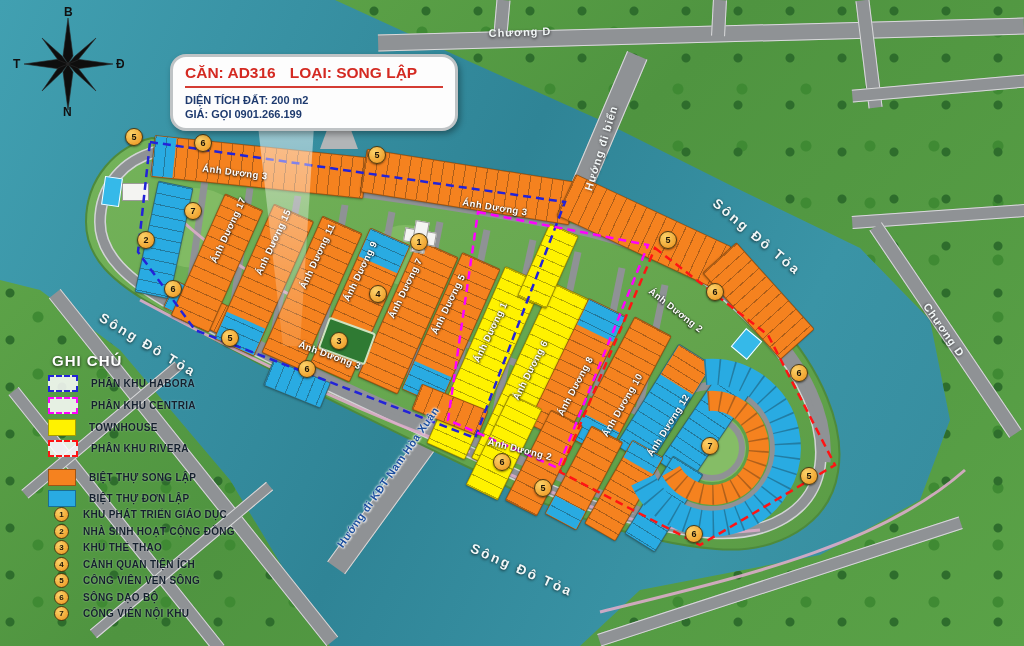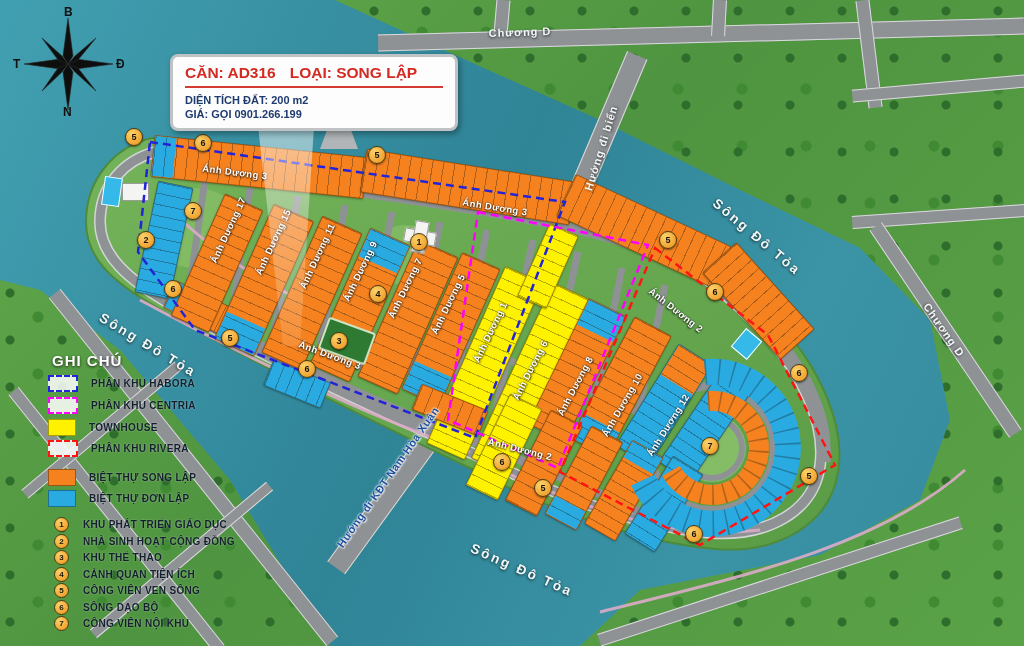--- a/index.html
+++ b/index.html
@@ -49,21 +49,21 @@
 
   
   .mk{position:absolute;width:16px;height:16px;border-radius:50%;
       background:radial-gradient(circle at 35% 30%,#fcd36a,#f0a431 70%,#d98a1d);
       border:1.5px solid #4c3a12;color:#1c1408;font-size:9px;font-weight:bold;
       display:flex;align-items:center;justify-content:center;
       transform:translate(-50%,-50%);box-shadow:0 1px 2px rgba(0,0,0,.5);}
 
   
   .popup{position:absolute;left:170px;top:54px;width:258px;background:#fdfdfd;
-         border:3px solid #bfc3c5;border-radius:8px;padding:7px 12px 8px;
+         border:3px solid #bfc3c5;border-radius:16px;padding:7px 12px 8px;
          box-shadow:2px 3px 6px rgba(0,0,0,.35);}
   .popup .t{color:#d42a22;font-weight:bold;font-size:15.5px;white-space:nowrap;}
   .popup .t .gap{display:inline-block;width:14px;}
   .popup hr{border:none;border-top:2px solid #d43c33;margin:4px 0 6px;}
   .popup .l{color:#1e3a6e;font-weight:bold;font-size:11px;margin-top:2px;white-space:nowrap;}
   .pole{position:absolute;left:320px;top:122px;width:38px;height:27px;background:#b2b5b7;
         clip-path:polygon(26% 0,74% 0,100% 100%,0 100%);}
   .beam{position:absolute;left:0;top:126px;width:1024px;height:222px;pointer-events:none;
         clip-path:polygon(258px 0,314px 0,300px 220px,283px 220px);
         background:linear-gradient(180deg,rgba(255,255,255,.5),rgba(255,255,255,.1));}
@@ -320,21 +320,21 @@
     </div>
 
     <div class="lrow zone" style="margin-bottom:12px">
       <span class="sw" style="border:2.5px dashed #FF1414"></span>
       <span class="txt">PHÂN KHU RIVERA</span>
     </div>
     <div class="lrow type">
       <span class="sw solid" style="background:#F5821F"></span>
       <span class="txt">BIỆT THỰ SONG LẬP</span>
     </div>
-    <div class="lrow type" style="margin-bottom:10px">
+    <div class="lrow type" style="margin-bottom:0">
       <span class="sw solid" style="background:#29ABE2"></span>
       <span class="txt">BIỆT THỰ ĐƠN LẬP</span>
     </div>
 
     <div class="lrow amen">
       <span class="num">1</span>
       <span class="txt">KHU PHÁT TRIỂN GIÁO DỤC</span>
     </div>
     <div class="lrow amen">
       <span class="num">2</span>

